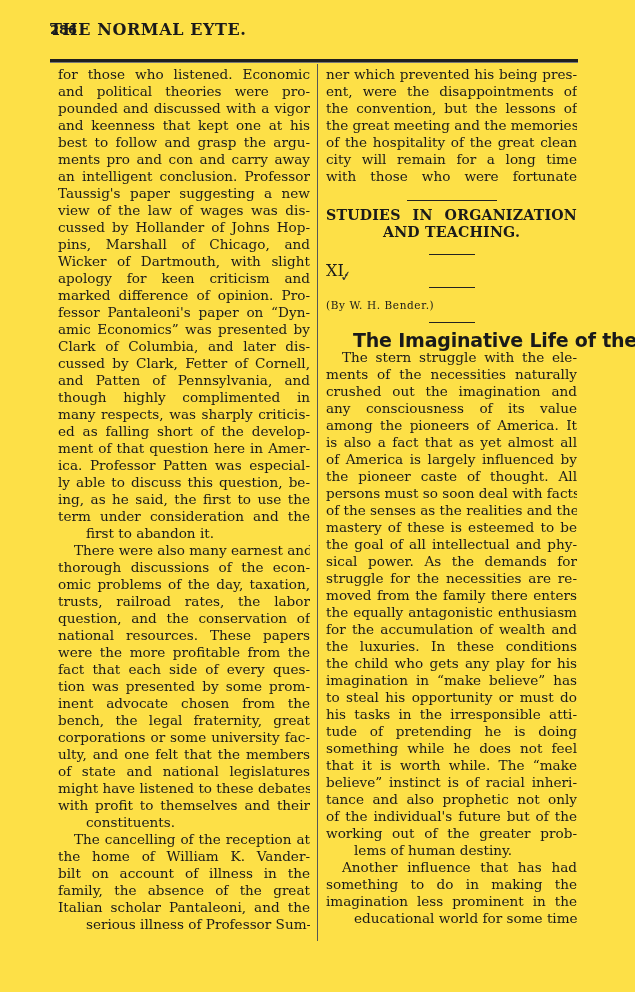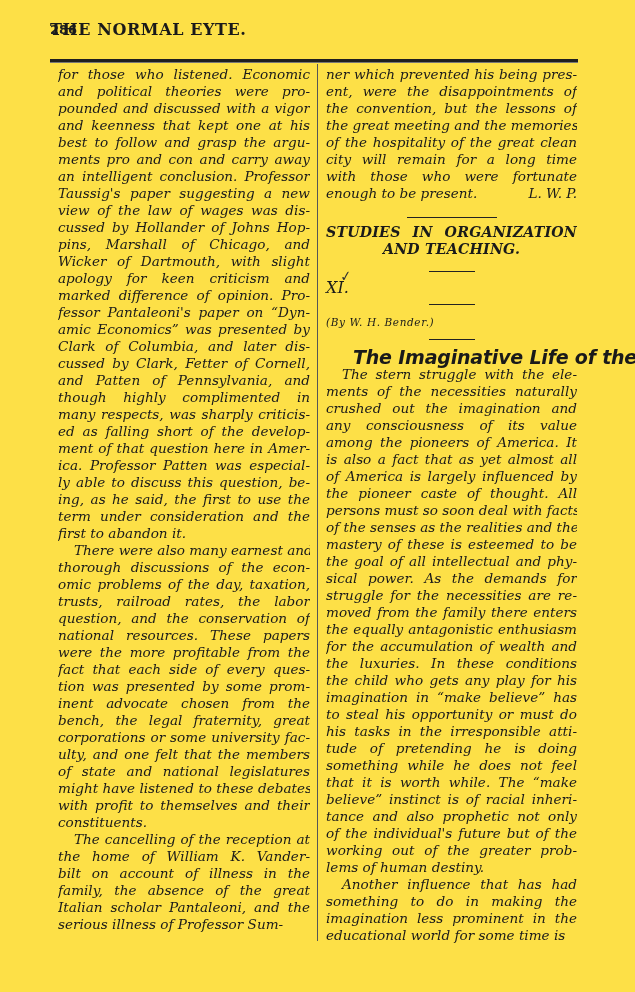--- a/index.html
+++ b/index.html
@@ -8,25 +8,25 @@
   .page { position: absolute; left: 0; top: 0; width: 635px; height: 992px; background: #fde047; }
   .running-head { position: absolute; left: 50px; top: 18px; width: 528px; height: 26px; }
   .page-number { position: absolute; left: 0; top: 4px; font-family: "DejaVu Sans", sans-serif;
                  font-size: 13px; font-weight: bold; color: #222; }
   .journal-title { position: absolute; left: 0; width: 528px; top: 2px; text-align: left;
                    font-family: "DejaVu Serif", serif; font-weight: bold; font-size: 16px;
                    letter-spacing: 0.6px; color: #1a1a1a; }
   .head-rule { position: absolute; left: 50px; top: 59px; width: 528px; height: 3px; background: #1f1f1f;
                border-bottom: 1px solid #777; }
   .col-divider { position: absolute; left: 317px; top: 64px; width: 1px; height: 877px; background: #555; }
-  .column { position: absolute; top: 66px; font-size: 13.6px; line-height: 17px; font-style: italic; }
+  .column { position: absolute; top: 66px; font-size: 13.6px; line-height: 17px; }
   .col-left { left: 58px; width: 252px; }
   .col-right { left: 326px; width: 251px; }
   .line { display: block; white-space: nowrap; text-align: justify; text-align-last: justify; height: 17px; overflow: hidden; }
-  .line.last { text-align-last: left; }
+  .line.last { text-align-last: left; margin-left: 28px; }
   .line.indent { padding-left: 16px; }
   .signoff { display: flex; justify-content: space-between; height: 17px; white-space: nowrap; }
   .short-rule { height: 1px; background: #222; margin: 0 auto; }
   .article-heading { font-family: "DejaVu Serif", serif; font-weight: bold; font-size: 14.2px; line-height: 17px;
                      letter-spacing: 0.2px; }
   .article-heading .line.center { text-align: right; text-align-last: center; }
   .series-number { text-align: left; font-size: 16px; line-height: 20px; }
   .byline { text-align: left; font-size: 10.5px; line-height: 14px; letter-spacing: 0.6px; }
   .subheading { font-family: "DejaVu Sans", sans-serif; font-weight: bold; font-size: 19px; line-height: 18px;
                 white-space: nowrap; letter-spacing: -0.2px; margin-left: 27px; }
@@ -107,24 +107,20 @@
   <div class="column col-right">
     <div id="cont-lines">
         <span class="line">ner which prevented his being pres-</span>
         <span class="line">ent, were the disappointments of</span>
         <span class="line">the convention, but the lessons of</span>
         <span class="line">the great meeting and the memories</span>
         <span class="line">of the hospitality of the great clean</span>
         <span class="line">city will remain  for a long time</span>
         <span class="line">with  those  who  were  fortunate</span>
       </div>
-    <div class="signoff">
-      <span>enough to be present.</span>
-      <span>L. W. P.</span>
-    </div>
 
     <div class="short-rule" style="width:90px;margin-top:15px;margin-bottom:6px;"></div>
 
     <div class="article-heading">
       <span class="line">STUDIES  IN  ORGANIZATION</span>
       <span class="line center">AND TEACHING.</span>
     </div>
 
     <div class="short-rule" style="width:46px;margin-top:13px;margin-bottom:6px;"></div>
     <div class="series-number">XI.</div>

